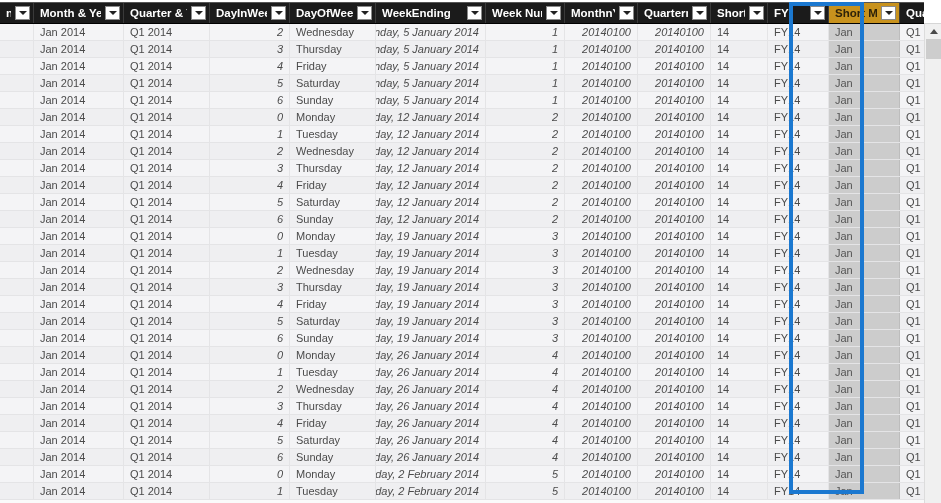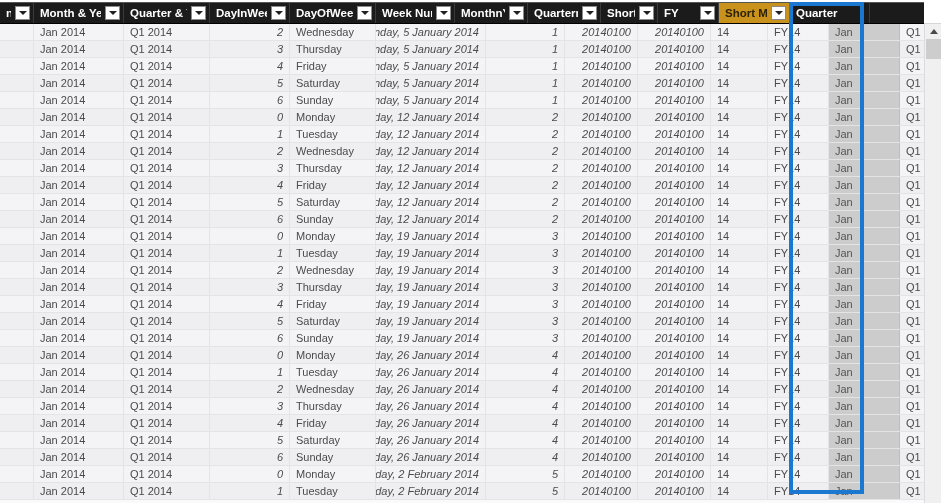--- a/index.html
+++ b/index.html
@@ -192,20 +192,26 @@
         <div class="filter-btn">
           <div class="caret"></div>
         </div>
       </div>
       <div class="th" style="width: 86px;">
         <span class="th-label">DayOfWeekName</span>
         <div class="filter-btn">
           <div class="caret"></div>
         </div>
       </div>
+      <div class="th" style="width: 110px;">
+        <span class="th-label">WeekEnding</span>
+        <div class="filter-btn">
+          <div class="caret"></div>
+        </div>
+      </div>
       <div class="th" style="width: 79px;">
         <span class="th-label">Week Number</span>
         <div class="filter-btn">
           <div class="caret"></div>
         </div>
       </div>
       <div class="th" style="width: 73px;">
         <span class="th-label">MonthnYear</span>
         <div class="filter-btn">
           <div class="caret"></div>

